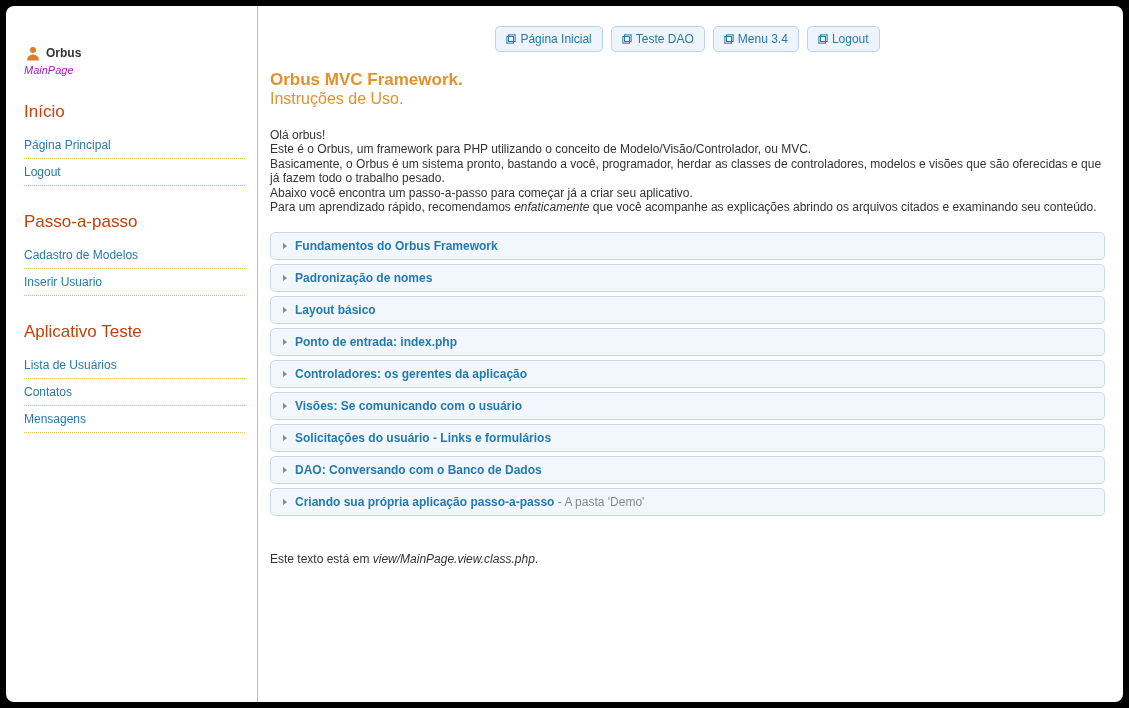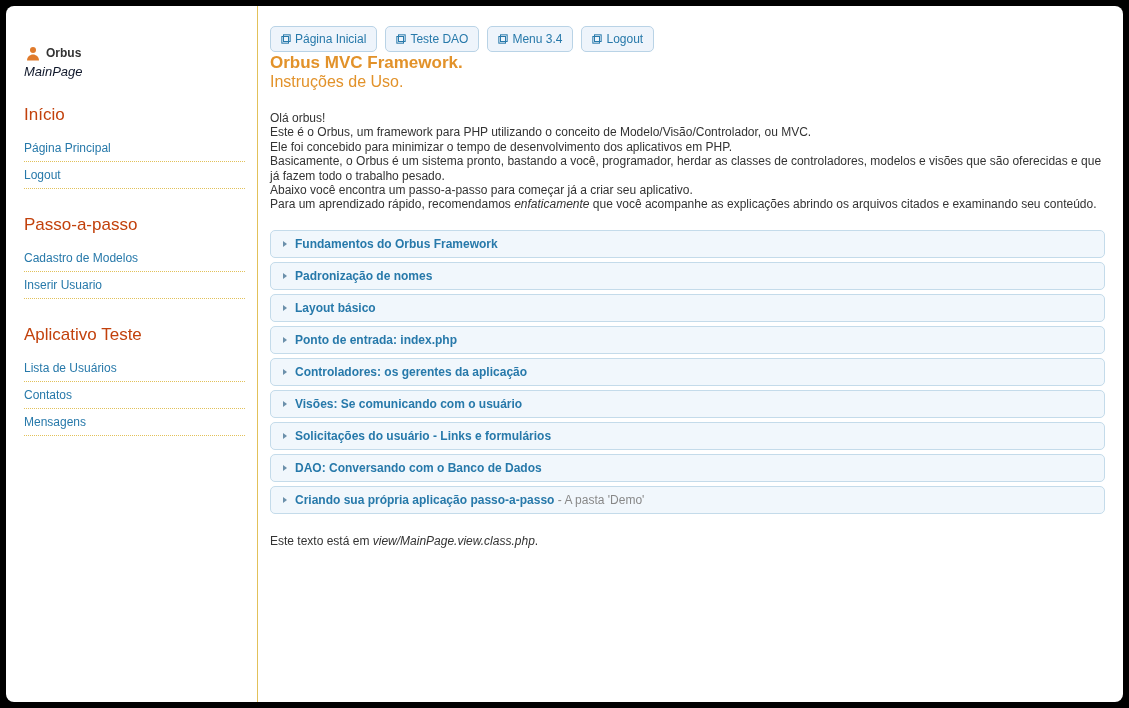--- a/index.html
+++ b/index.html
@@ -25,21 +25,21 @@
 }
 .logo-row {
   display: flex;
   align-items: center;
   gap: 4px;
   margin-bottom: 2px;
   margin-top: 20px;
 }
 .logo-icon svg { width: 18px; height: 18px; display: block; }
 .logo-text { font-weight: bold; color: #333; font-size: 12px; }
-.logo-sub { color: #0f172a; font-size: 13px; margin-top: 0; font-style: italic; }
+.logo-sub { color: #a21caf; font-size: 11px; margin-top: 0; font-style: italic; }
 .nav-section-title {
   color: #c2410c;
   font-size: 17px;
   margin-top: 26px;
   margin-bottom: 10px;
   font-weight: normal;
 }
 .nav-link {
   display: block;
   color: #2779aa;
@@ -50,21 +50,22 @@
   cursor: pointer;
 }
 .main {
   flex: 1;
   padding: 20px 18px 10px 12px;
   overflow-y: auto;
 }
 .toolbar {
   display: flex;
   gap: 8px;
-  margin-bottom: 1px;
+  margin-bottom: 18px;
+  justify-content: center;
 }
 .btn {
   background: #eef4fb;
   border: 1px solid #b9d3e6;
   border-radius: 5px;
   padding: 5px 10px;
   color: #2779aa;
   font-size: 12px;
   cursor: pointer;
   display: inline-flex;
@@ -80,21 +81,21 @@
   margin-bottom: 0;
 }
 h2.page-sub {
   color: #e2922a;
   font-weight: normal;
   font-size: 16px;
   margin-bottom: 20px;
 }
 .intro p { margin: 0; line-height: 1.2; font-size: 12px; color: #333; }
 .intro em { font-style: italic; text-align: right; }
-.accordion { margin-top: 18px; margin-bottom: 20px; }
+.accordion { margin-top: 18px; margin-bottom: 36px; }
 .acc-item {
   background: #f1f7fc;
   border: 1px solid #c4dbea;
   border-radius: 5px;
   margin-bottom: 4px;
   padding: 6px 10px;
   display: flex;
   align-items: center;
   gap: 6px;
   cursor: pointer;
@@ -182,21 +183,20 @@
         <span>Logout</span>
       </button>
     </div>
 
     <h1 class="page-title">Orbus MVC Framework.</h1>
     <h2 class="page-sub">Instruções de Uso.</h2>
 
     <div class="intro">
       <p>Olá orbus!</p>
       <p>Este é o Orbus, um framework para PHP utilizando o conceito de Modelo/Visão/Controlador, ou MVC.</p>
-      <p>Ele foi concebido para minimizar o tempo de desenvolvimento dos aplicativos em PHP.</p>
       <p>Basicamente, o Orbus é um sistema pronto, bastando a você, programador, herdar as classes de controladores, modelos e visões que são oferecidas e que já fazem todo o trabalho pesado.</p>
       <p>Abaixo você encontra um passo-a-passo para começar já a criar seu aplicativo.</p>
       <p>
         <span>Para um aprendizado rápido, recomendamos </span><em>enfaticamente</em><span> que você acompanhe as explicações abrindo os arquivos citados e examinando seu conteúdo.</span>
       </p>
     </div>
 
     <div class="accordion">
       <div class="acc-item">
         <span class="acc-arrow">

